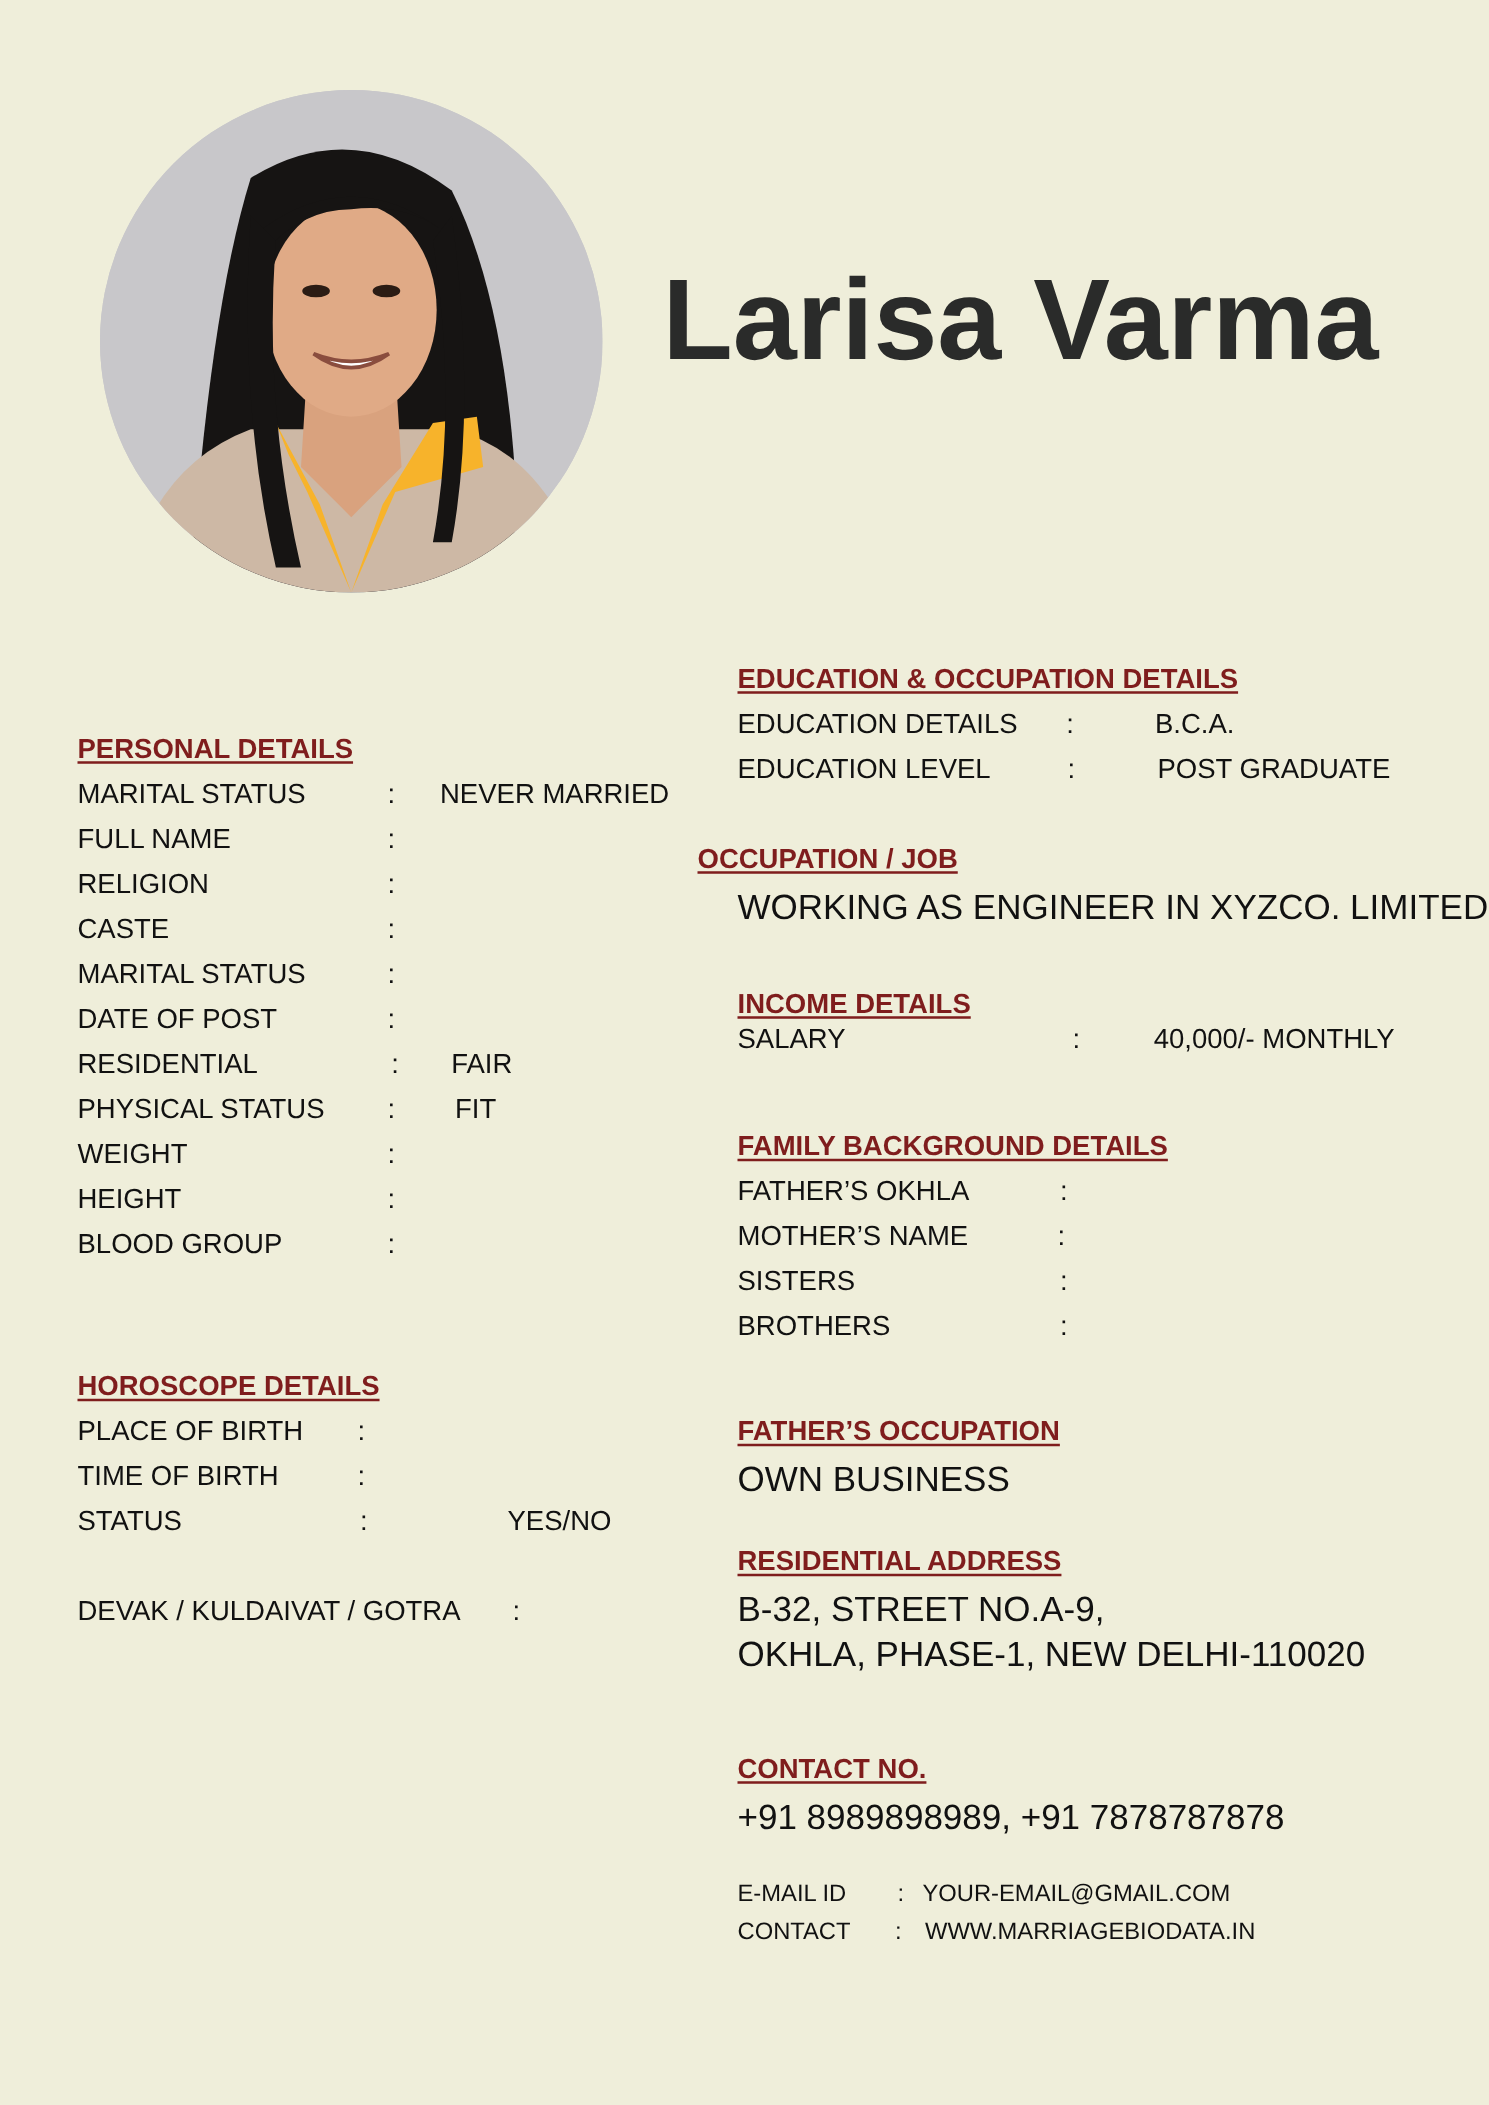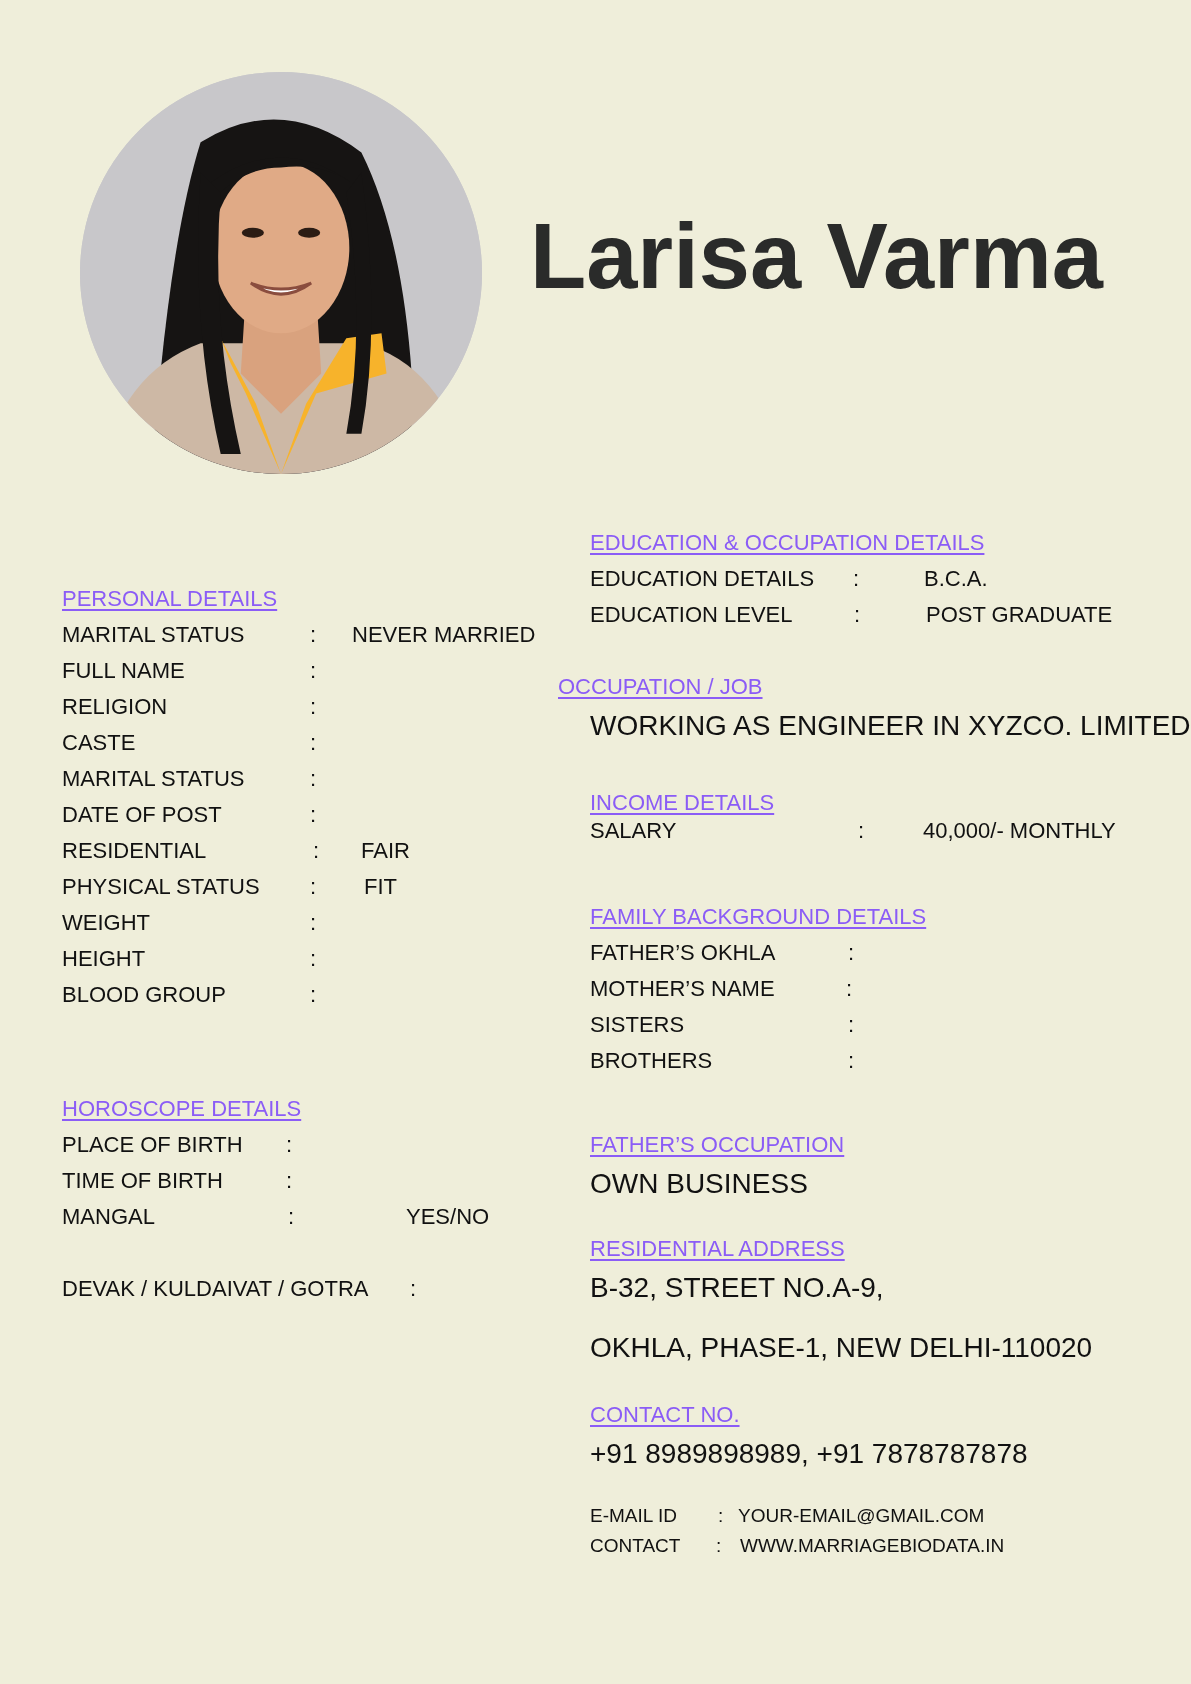--- a/index.html
+++ b/index.html
@@ -16,24 +16,24 @@
       width: 402px; height: 402px; border-radius: 50%;
       background: #C9C8CB; overflow: hidden;
     }
     .photo svg { width: 100%; height: 100%; display: block; }
     .name {
       position: absolute; left: 530px; top: 210px;
       font-size: 92px; font-weight: bold; color: #2A2B2A;
       letter-spacing: 0px; line-height: 1;
     }
     .sec-title {
-      position: absolute; font-weight: normal; font-size: 22px;
+      position: absolute; font-weight: bold; font-size: 22px;
       text-decoration: underline; text-underline-offset: 3px;
       text-decoration-thickness: 2px;
-      color: #8b5cf6;
+      color: #7f1d1d;
     }
     .row { position: absolute; font-size: 22px; white-space: nowrap; }
     .row .lbl { position: absolute; left: 0; }
     .row .colon { position: absolute; }
     .row .val { position: absolute; }
     .line { position: absolute; font-size: 28px; white-space: nowrap; }
     .small { font-size: 19px; }
   </style>
 </head>
 <body>
@@ -128,21 +128,21 @@
 <div class="sec-title" style="left:62px; top:1096px;">HOROSCOPE DETAILS</div>
 <div class="row" style="left:62px; top:1132px;">
   <span class="lbl">PLACE OF BIRTH</span>
   <span class="colon" style="left:224px;">:</span>
 </div>
 <div class="row" style="left:62px; top:1168px;">
   <span class="lbl">TIME OF BIRTH</span>
   <span class="colon" style="left:224px;">:</span>
 </div>
 <div class="row" style="left:62px; top:1204px;">
-  <span class="lbl">MANGAL</span>
+  <span class="lbl">STATUS</span>
   <span class="colon" style="left:226px;">:</span>
   <span class="val" style="left:344px;">YES/NO</span>
 </div>
 <div class="row" style="left:62px; top:1276px;">
   <span class="lbl">DEVAK / KULDAIVAT / GOTRA</span>
   <span class="colon" style="left:348px;">:</span>
 </div>
 
 <div class="sec-title" style="left:590px; top:530px;">EDUCATION &amp; OCCUPATION DETAILS</div>
 <div class="row" style="left:590px; top:566px;">
@@ -182,21 +182,21 @@
 <div class="row" style="left:590px; top:1048px;">
   <span class="lbl">BROTHERS</span>
   <span class="colon" style="left:258px;">:</span>
 </div>
 
 <div class="sec-title" style="left:590px; top:1132px;">FATHER’S OCCUPATION</div>
 <div class="line" style="left:590px; top:1168px;">OWN BUSINESS</div>
 
 <div class="sec-title" style="left:590px; top:1236px;">RESIDENTIAL ADDRESS</div>
 <div class="line" style="left:590px; top:1272px;">B-32, STREET NO.A-9,</div>
-<div class="line" style="left:590px; top:1308px;margin-top:24px;">OKHLA, PHASE-1, NEW DELHI-110020</div>
+<div class="line" style="left:590px; top:1308px;">OKHLA, PHASE-1, NEW DELHI-110020</div>
 
 <div class="sec-title" style="left:590px; top:1402px;">CONTACT NO.</div>
 <div class="line" style="left:590px; top:1438px;">+91 8989898989, +91 7878787878</div>
 
 <div class="row small" style="left:590px; top:1505px;">
   <span class="lbl">E-MAIL ID</span>
   <span class="colon" style="left:128px;">:</span>
   <span class="val" style="left:148px;">YOUR-EMAIL@GMAIL.COM</span>
 </div>
 <div class="row small" style="left:590px; top:1535px;">

